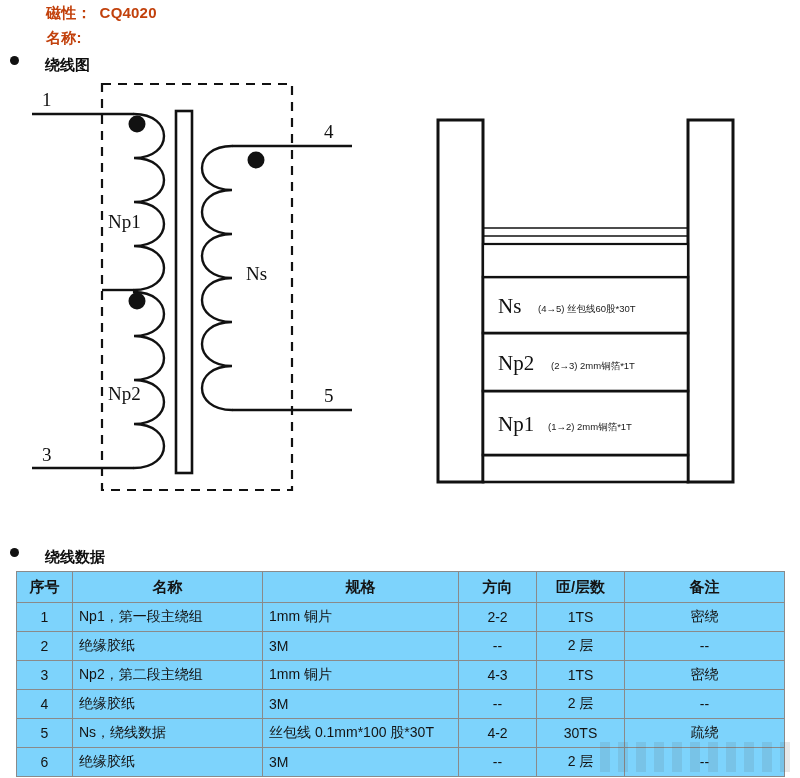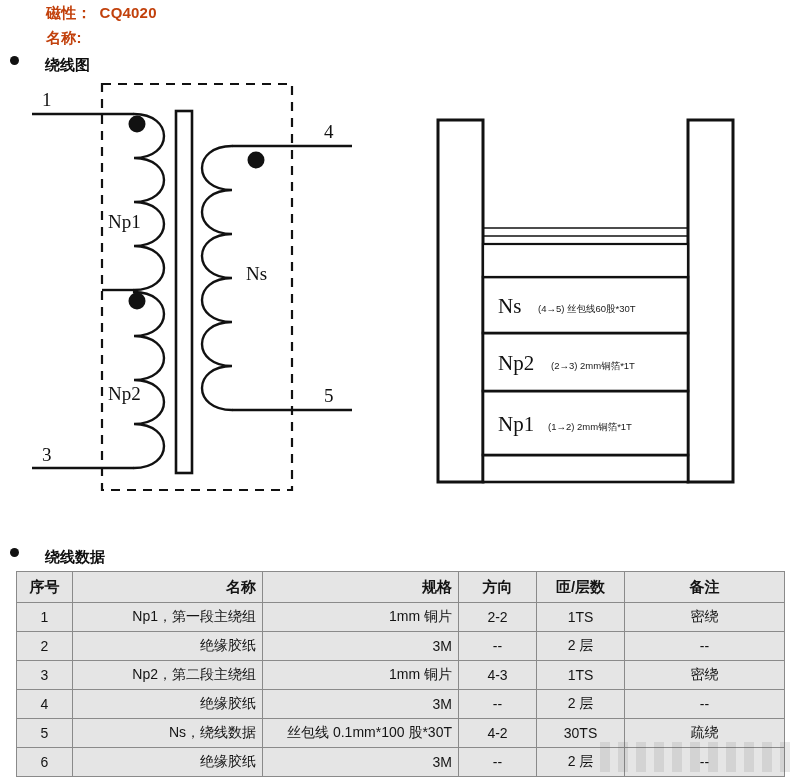--- a/index.html
+++ b/index.html
@@ -98,42 +98,42 @@
   }
 
   
   #winding-table {
     position: absolute;
     left: 16px;
     top: 571px;
     width: 768px;
     border-collapse: collapse;
     table-layout: fixed;
-    background: #e5e5e5;
+    background: #7dd3fc;
   }
   #winding-table th,
   #winding-table td {
     border: 1px solid #8a8a8a;
     height: 28px;
     padding: 0 6px;
     font-size: 14px;
     font-family: "Liberation Sans", sans-serif;
     color: #141414;
     overflow: hidden;
     white-space: nowrap;
   }
   #winding-table thead th {
     font-weight: bold;
     font-size: 15px;
     height: 30px;
-    text-align: right;
+    text-align: center;
   }
   #winding-table thead th.ctr { text-align: center; }
   #winding-table td.ctr { text-align: center; }
-  #winding-table td.lft { text-align: right; }
+  #winding-table td.lft { text-align: left; }
 
   col.c-no    { width: 56px; }
   col.c-name  { width: 190px; }
   col.c-spec  { width: 196px; }
   col.c-dir   { width: 78px; }
   col.c-turns { width: 88px; }
   col.c-note  { width: 160px; }
 
   
   #watermark {

